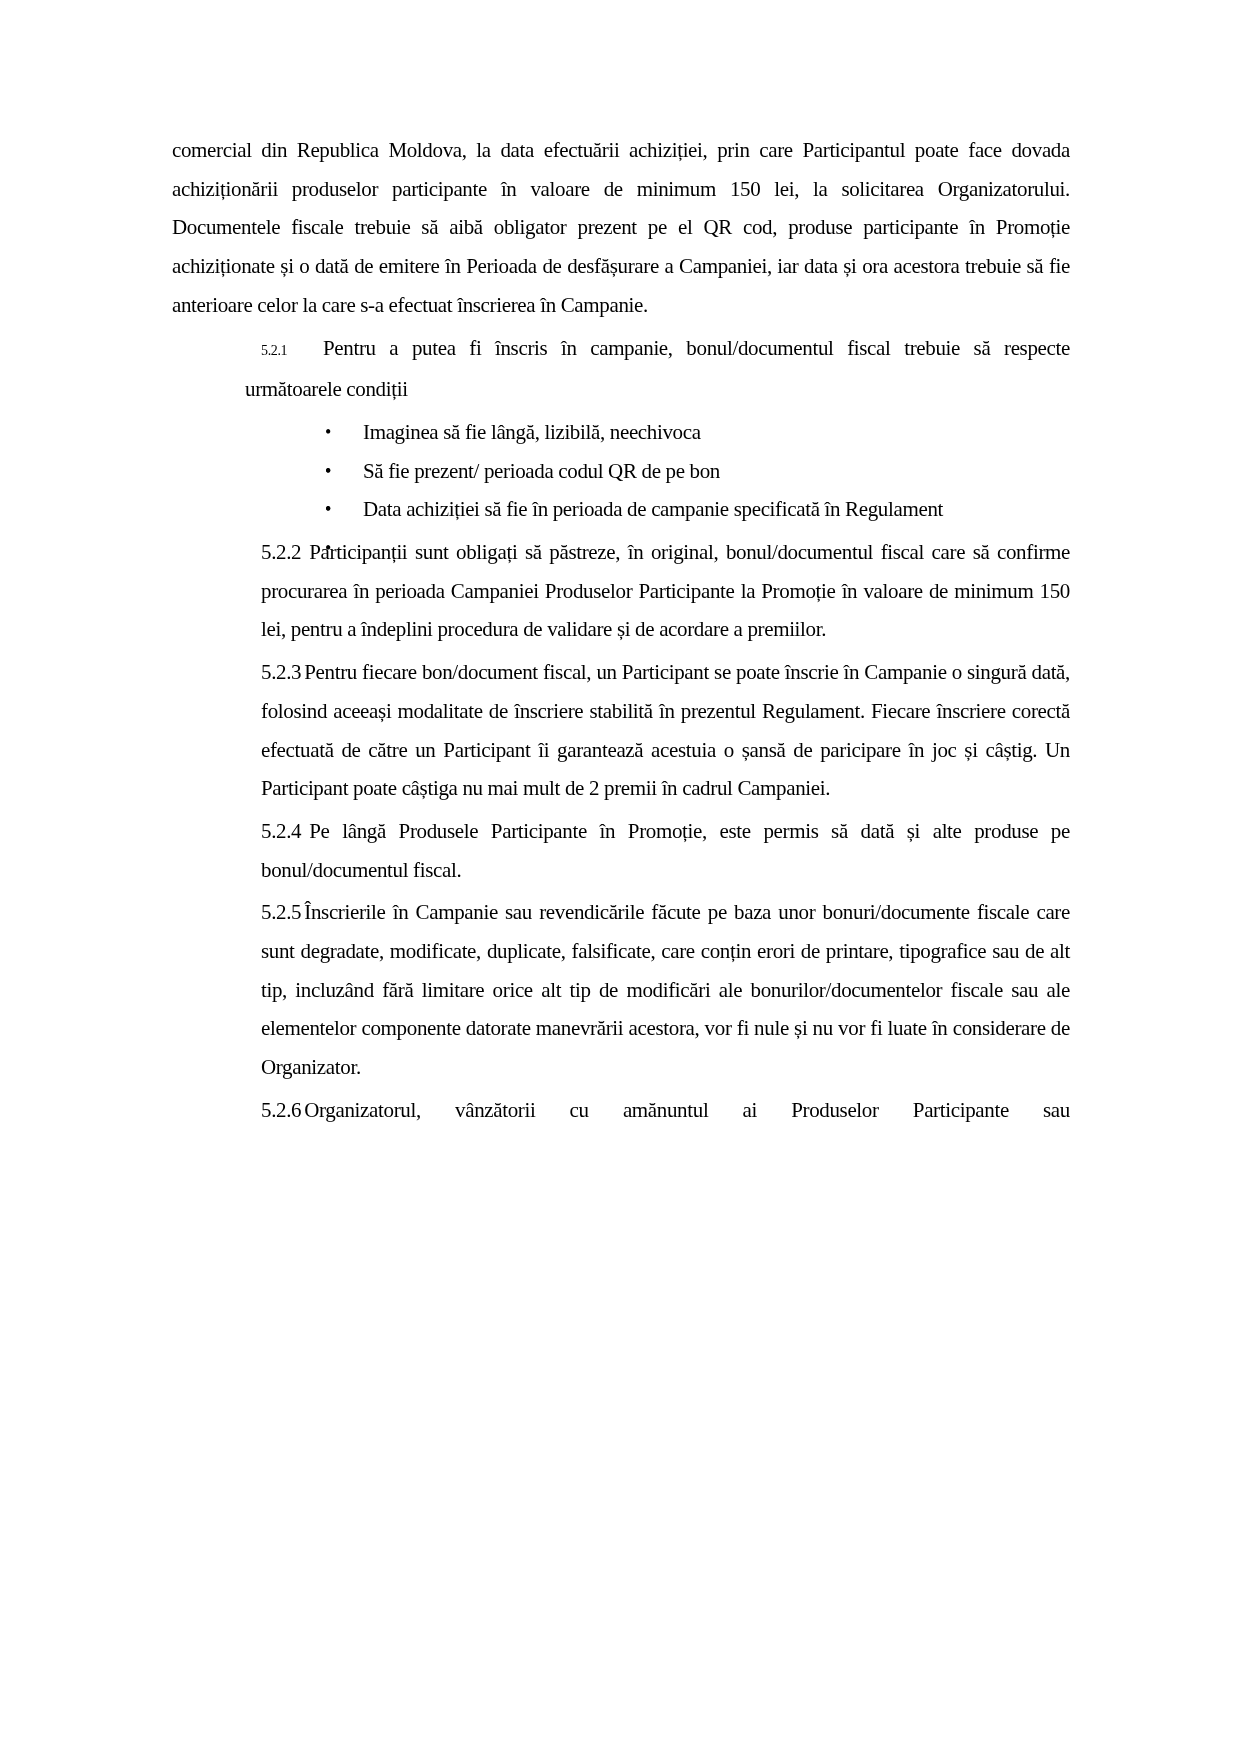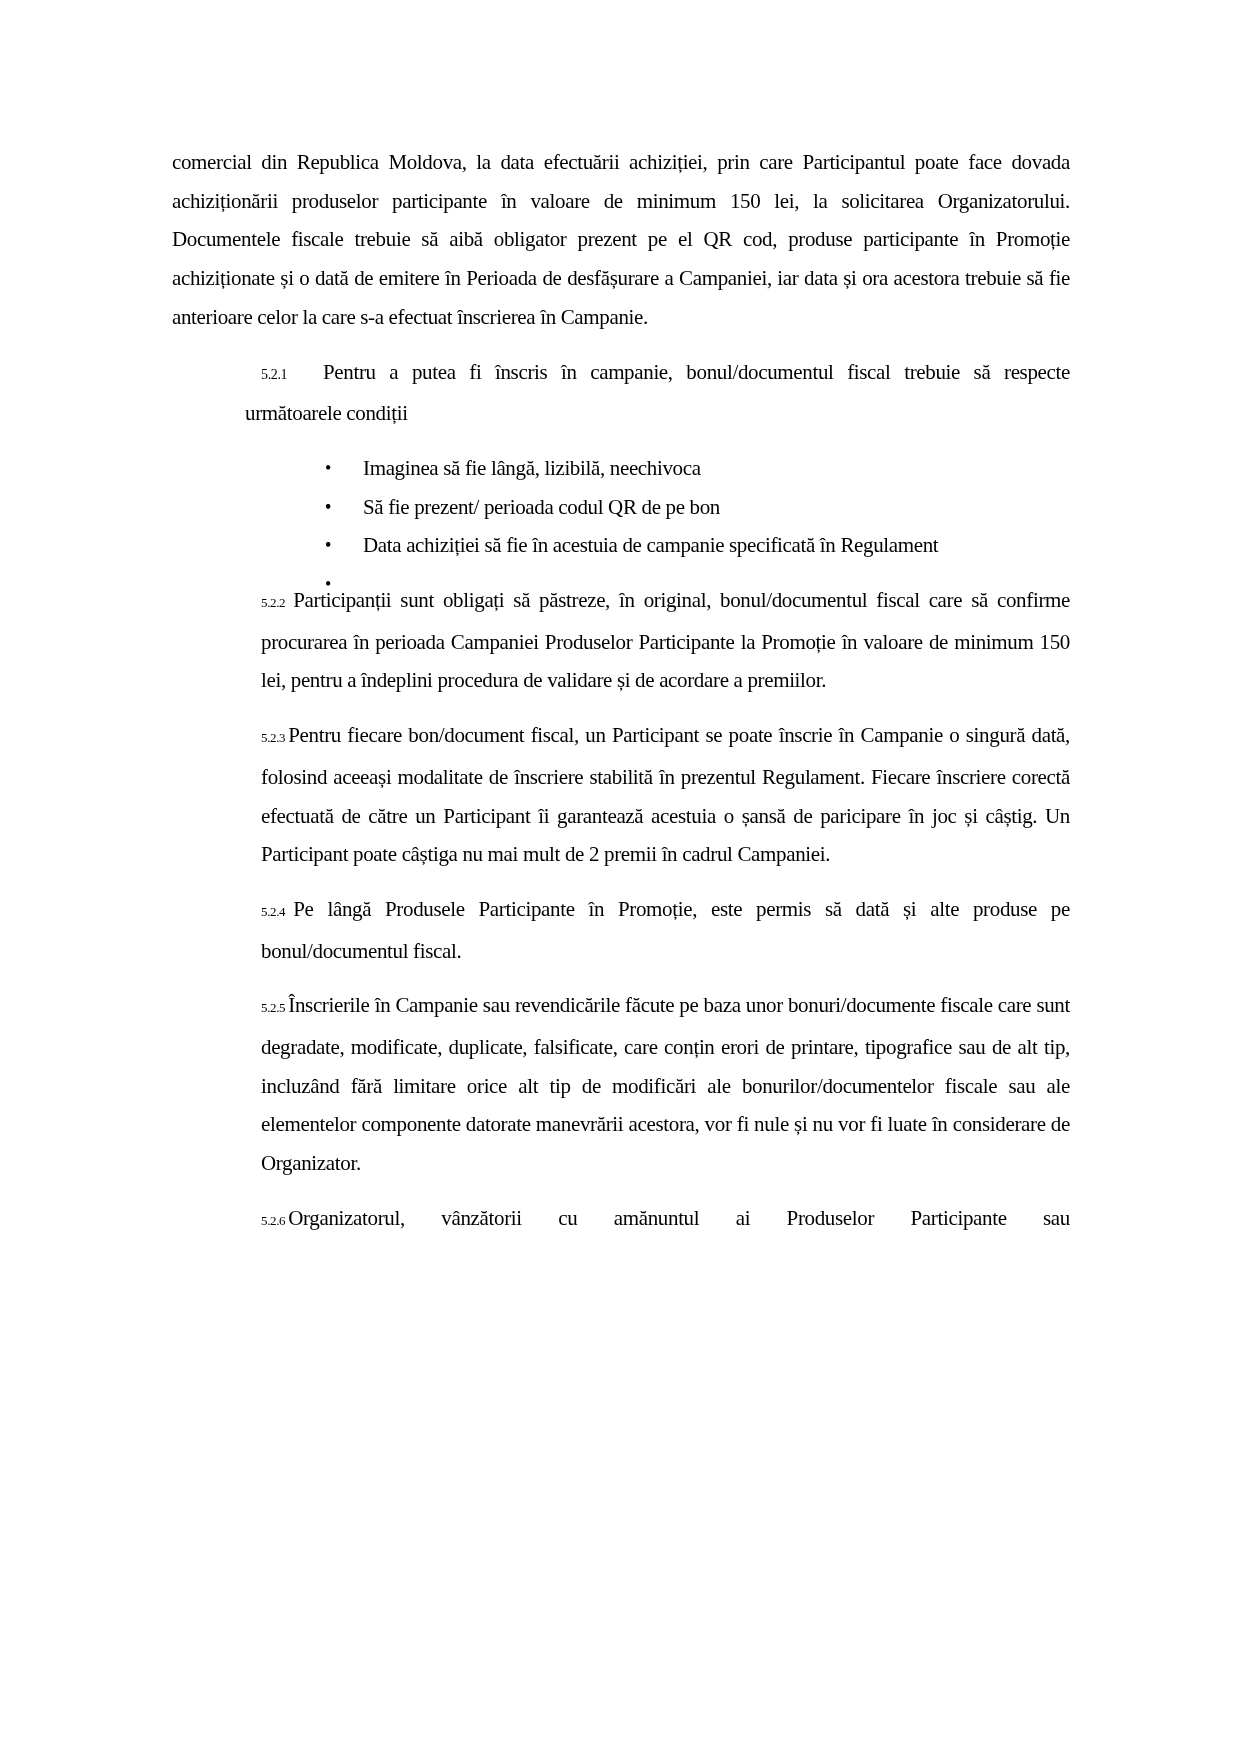--- a/index.html
+++ b/index.html
@@ -26,21 +26,21 @@
     .content {
       position: absolute;
       top: 127px;
       left: 0;
       width: 1241px;
       font-size: 21px;
       line-height: 38.7px;
       letter-spacing: -0.35px;
     }
     .para {
-      margin: 16px;
+      margin: 4px;
       text-align: justify;
       text-align-last: left;
     }
     .p-intro {
       margin-left: 172px;
       width: 898px;
     }
     .p-521 {
       margin-left: 245px;
       width: 825px;
@@ -69,21 +69,21 @@
       left: 0;
       top: 0;
       width: 38px;
       font-size: 18px;
     }
     .p-sub {
       margin-left: 261px;
       width: 809px;
     }
     .p-sub .num {
-      font-size: 13px;
+      font-size: 21px;
     }
     .sp-522 { margin-right: 8px; }
     .sp-other { margin-right: 3px; }
   </style>
 </head>
 <body>
 
 <div class="page">
   <div class="content">
 
@@ -103,21 +103,21 @@
       </li>
       <li>
         <span class="bullet-dot">•</span>
         <span>Să fie prezent/ perioada codul QR de pe bon</span>
       </li>
       <li>
         <span class="bullet-dot">•</span>
       </li>
       <li>
         <span class="bullet-dot">•</span>
-        <span>Data achiziției să fie în acestuia de campanie specificată în Regulament</span>
+        <span>Data achiziției să fie în perioada de campanie specificată în Regulament</span>
       </li>
       <li>
         <span class="bullet-dot">•</span>
       </li>
     </ul>
 
     <p class="para p-sub">
       <span class="num sp-522">5.2.2</span><span>Participanții sunt obligați să păstreze, în original, bonul/documentul fiscal care să confirme procurarea în perioada Campaniei Produselor Participante la Promoție în valoare de minimum 150 lei, pentru a îndeplini procedura de validare și de acordare a premiilor.</span>
     </p>
 

